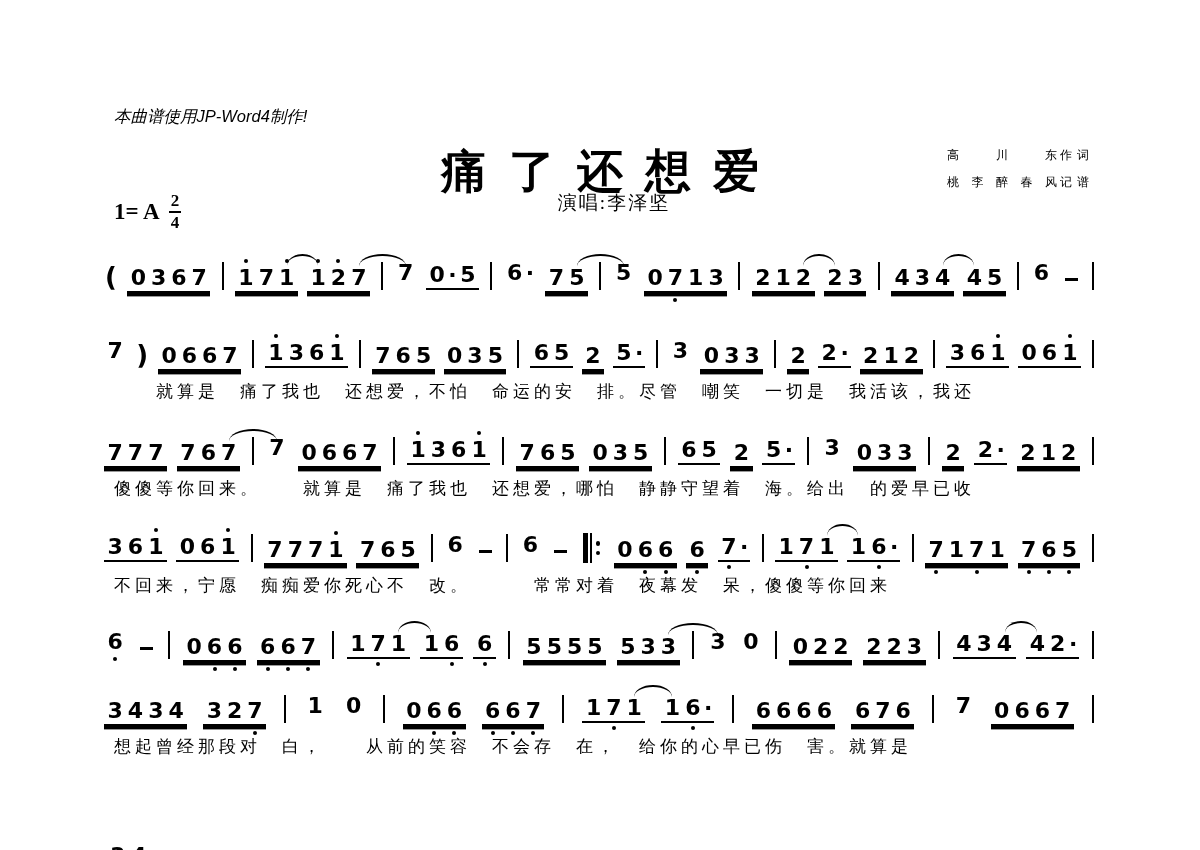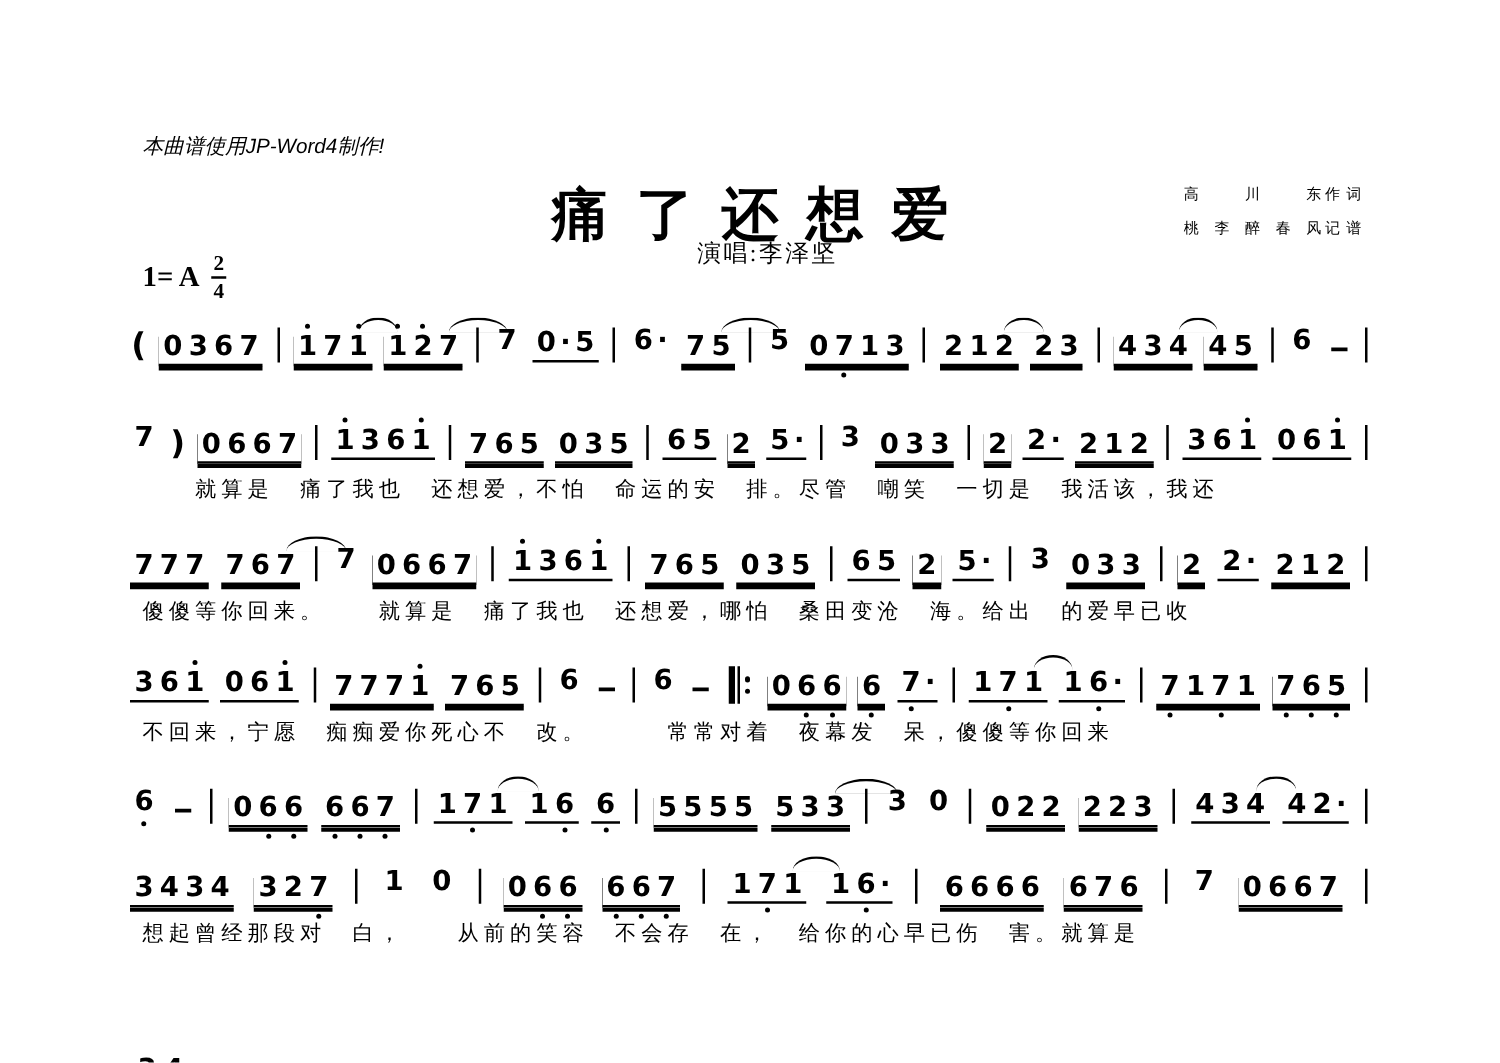--- a/index.html
+++ b/index.html
@@ -12,21 +12,21 @@
   .maker-note{position:absolute;left:114px;top:106px;font-style:italic;
     font-size:16.5px;font-family:"Liberation Sans","DejaVu Sans",sans-serif;}
   .title{position:absolute;left:0;right:0;top:110px;text-align:center;
     font-size:46px;font-weight:bold;letter-spacing:22px;text-indent:22px;}
   .singer{position:absolute;left:0;right:0;top:190px;text-align:center;
     font-size:19px;letter-spacing:2px;margin-left:28px;}
   .credits{position:absolute;right:106px;top:142px;font-size:12px;line-height:27px;}
   .credit-row{display:flex;align-items:baseline;}
   .credit-name{display:inline-block;width:110px;text-align:justify;text-align-last:justify;}
   .credit-role{margin-left:3px;letter-spacing:5px;white-space:nowrap;}
-  .keytime{position:absolute;left:114px;top:202px;font-size:23px;font-weight:bold;
+  .keytime{position:absolute;left:114px;top:192px;font-size:23px;font-weight:bold;
     display:flex;align-items:center;gap:9px;}
   .frac{display:inline-flex;flex-direction:column;align-items:center;
     font-size:17px;line-height:1;font-weight:bold;}
   .frac .num{border-bottom:2.2px solid #000;padding:0 2px 1.5px;}
   .frac .den{padding-top:1.5px;}
   
   #score{position:absolute;left:104px;right:104px;top:252px;}
   .line-block{margin-bottom:22px;}
   .line-block.no-lyrics{margin-bottom:36px;}
   .music-line{position:relative;display:flex;justify-content:space-between;
@@ -321,21 +321,21 @@
           <span class="nc aug">·</span>
         </span>
         <span class="note-group u2">
           <span class="nc">2</span>
           <span class="nc">1</span>
           <span class="nc">2</span>
         </span>
         <span class="bar"></span>
         <div class="arc" style="left: 124.641px; width: 48.1562px; top: 1.90625px;"></div>
       </div>
-      <div class="lyrics">傻傻等你回来。　　就算是　痛了我也　还想爱，哪怕　桑田变沧　海。给出　的爱早已收</div>
+      <div class="lyrics">傻傻等你回来。　　就算是　痛了我也　还想爱，哪怕　静静守望着　海。给出　的爱早已收</div>
     </div>
     <div class="line-block">
       <div class="music-line">
         <span class="note-group u1">
           <span class="nc">3</span>
           <span class="nc">6</span>
           <span class="nc">1<i class="dot-hi"></i></span>
         </span>
         <span class="note-group u1">
           <span class="nc">0</span>

